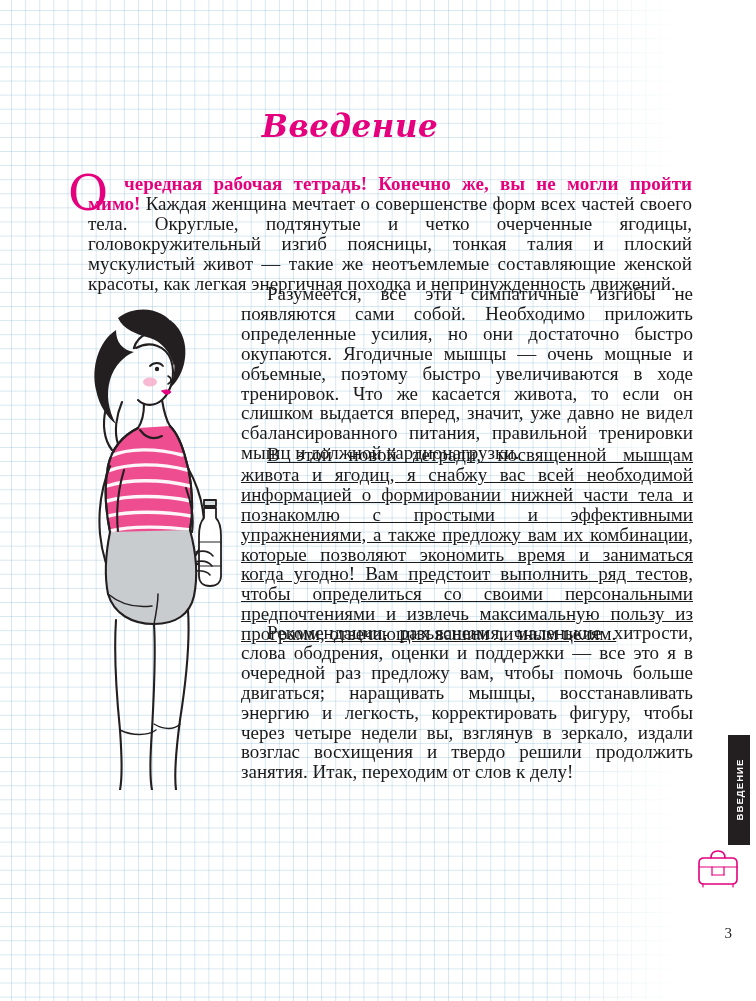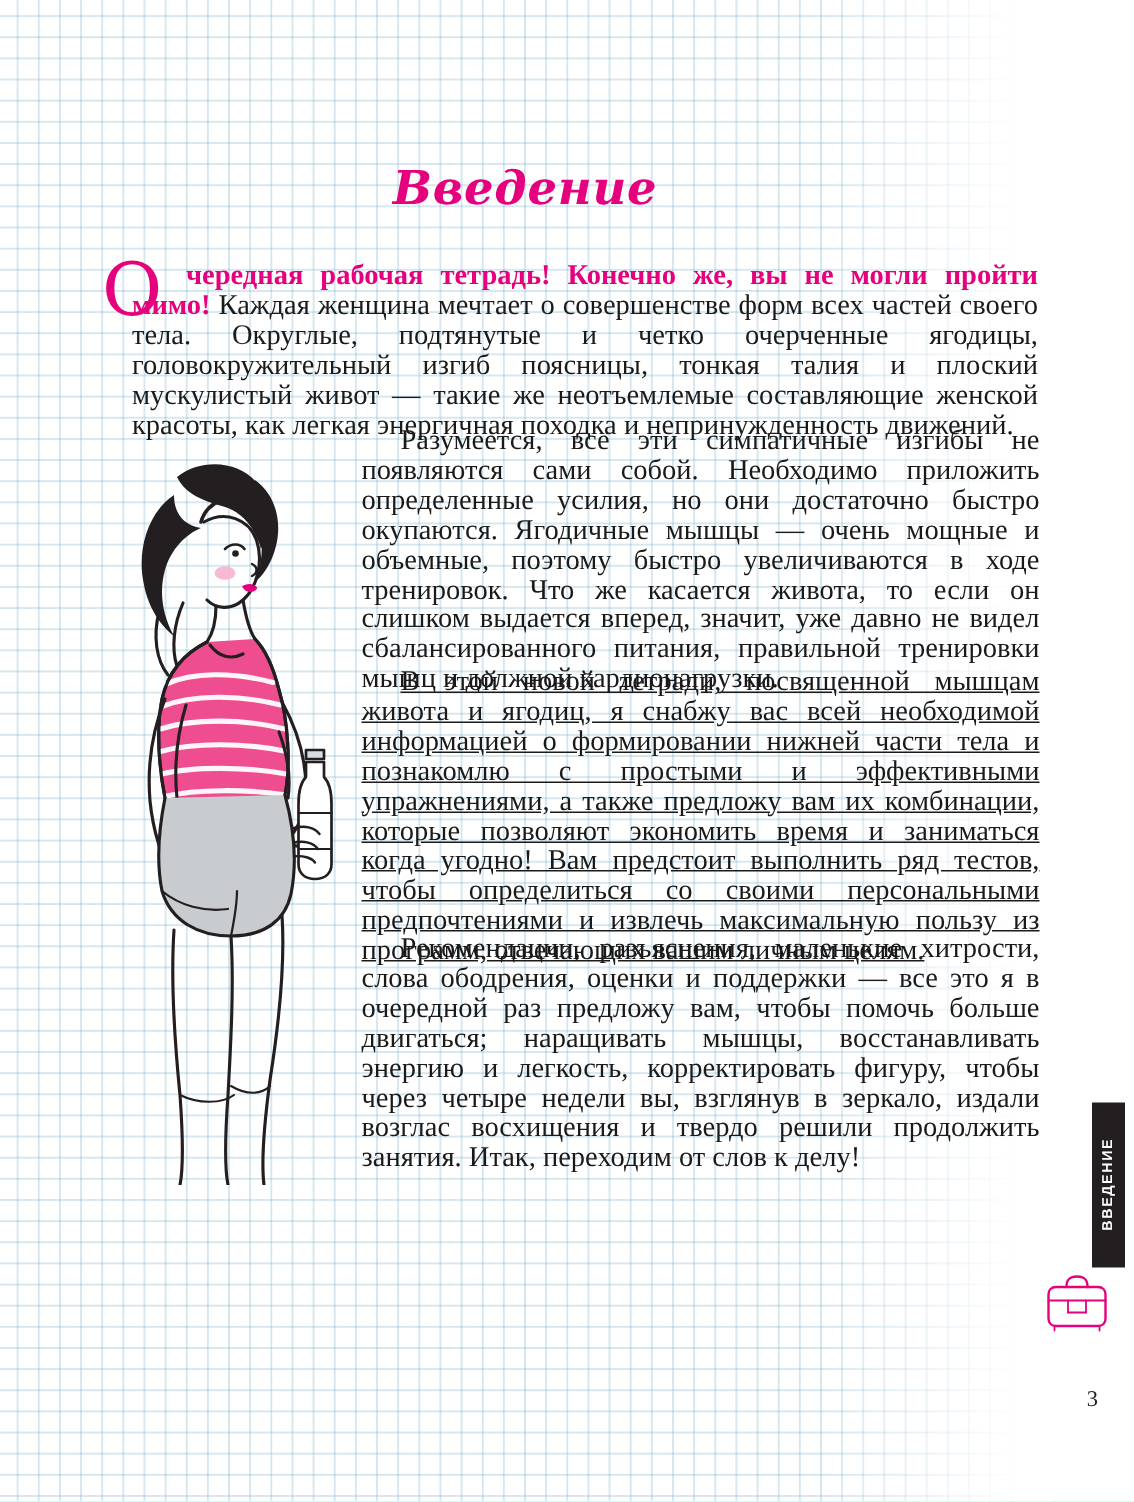--- a/index.html
+++ b/index.html
@@ -13,21 +13,21 @@
     overflow: hidden;
     font-family: "Liberation Serif", serif;
     color: #231f20;
   }
 
   
   .page {
     position: relative;
     width: 756px;
     height: 1001px;
-    background: #5eead4;
+    background: #fef9c3;
     overflow: hidden;
   }
 
   
   .grid {
     position: absolute;
     left: 0;
     top: 0;
     width: 700px;
     height: 1001px;

